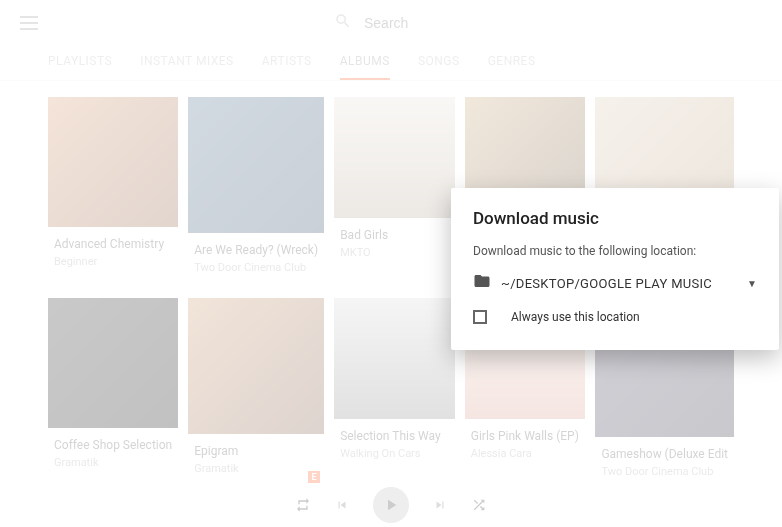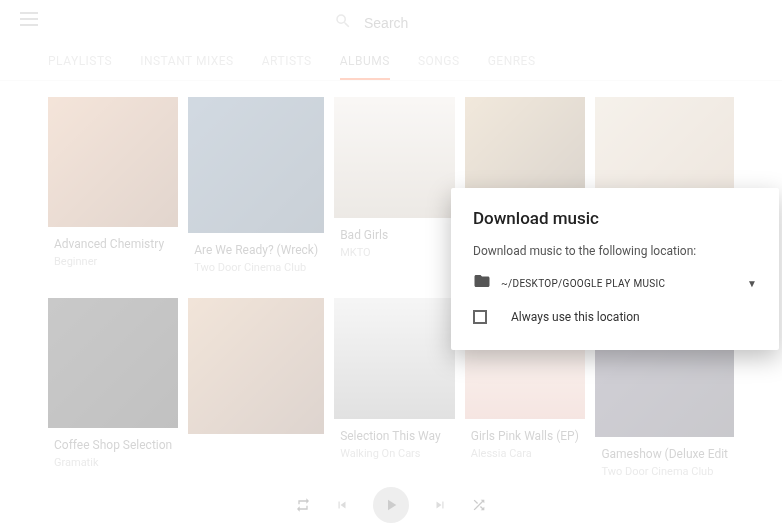--- a/index.html
+++ b/index.html
@@ -1,17 +1,17 @@
 <!DOCTYPE html>
 <html><head>
 <meta charset="utf-8">
 <style>
 * { box-sizing: border-box; margin: 0; padding: 0; }
 body { font-family: Roboto, Arial, sans-serif; background: #fff; width: 782px; height: 527px; overflow: hidden; position: relative; }
-.header { display: flex; align-items: flex-start; padding: 12px 20px; gap: 16px; }
+.header { display: flex; align-items: center; padding: 12px 20px; gap: 16px; }
 .hamburger { width: 18px; height: 14px; cursor: pointer; }
 .hamburger div { height: 2px; background: #999; margin-bottom: 4px; }
 .search-container { display: flex; align-items: center; margin-left: 280px; gap: 12px; color: #aaa; }
 .search-icon svg { width: 18px; height: 18px; }
 .search-input { border: none; outline: none; font-size: 14px; color: #777; background: transparent; width: 200px; }
 .tabs { display: flex; gap: 28px; padding: 8px 48px 0; border-bottom: 1px solid #eee; }
 .tab { font-size: 12px; letter-spacing: 0.5px; color: #bbb; padding-bottom: 10px; cursor: pointer; border-bottom: 2px solid transparent; }
 .tab.active { color: #999; border-bottom-color: #ff5722; }
 .grid { display: grid; grid-template-columns: repeat(5, 1fr); gap: 10px; padding: 16px 48px; }
 .card { background: #fff; }
@@ -19,21 +19,21 @@
 .card-info { padding: 10px 6px 14px; position: relative; }
 .card-title { font-size: 12px; color: #555; white-space: nowrap; overflow: hidden; text-overflow: ellipsis; margin-bottom: 4px; }
 .card-artist { font-size: 11px; color: #aaa; white-space: nowrap; overflow: hidden; text-overflow: ellipsis; }
 .explicit { position: absolute; right: 4px; bottom: 6px; background: #ff5722; color: #fff; font-size: 9px; font-weight: bold; width: 12px; height: 12px; display: flex; align-items: center; justify-content: center; }
 .overlay { position: absolute; inset: 0; background: rgba(255,255,255,0.75); }
 .dialog { position: absolute; top: 188px; left: 451px; width: 328px; background: #fff; box-shadow: 0 8px 24px rgba(0,0,0,0.25); border-radius: 2px; padding: 20px 22px 14px; z-index: 10; }
 .dialog-title { font-size: 17px; font-weight: 500; color: #222; margin-bottom: 16px; }
 .dialog-text { font-size: 12px; color: #555; margin-bottom: 14px; }
 .location-row { display: flex; align-items: center; gap: 10px; margin-bottom: 16px; cursor: pointer; }
 .folder-icon svg { width: 18px; height: 18px; }
-.location-path { font-size: 10px; letter-spacing: 0.3px; color: #333; flex: 1; }
+.location-path { font-size: 13px; letter-spacing: 0.3px; color: #333; flex: 1; }
 .dropdown-arrow { font-size: 10px; color: #555; }
 .checkbox-row { display: flex; align-items: center; gap: 24px; margin-bottom: 12px; cursor: pointer; }
 .checkbox { width: 14px; height: 14px; border: 2px solid #666; }
 .checkbox-label { font-size: 12px; color: #333; }
 .dialog-actions { display: flex; justify-content: flex-end; gap: 22px; }
 .dialog-btn { border: none; background: none; color: #ff5722; font-size: 12px; font-weight: 500; letter-spacing: 0.4px; cursor: pointer; padding: 6px 0; }
 .player { position: absolute; bottom: 0; left: 0; right: 0; height: 44px; display: flex; align-items: center; justify-content: center; gap: 24px; background: #fff; }
 .player-btn { color: #ccc; cursor: pointer; display: flex; align-items: center; }
 .play-circle { width: 36px; height: 36px; border-radius: 50%; background: #eee; display: flex; align-items: center; justify-content: center; }
 .cover1 { background: linear-gradient(135deg,#d4956b,#8b5a3c); }
@@ -114,20 +114,25 @@
     </div>
   <div class="card">
       <div class="cover cover6"></div>
       <div class="card-info">
         <div class="card-title">Coffee Shop Selection</div>
         <div class="card-artist">Gramatik</div>
       </div>
     </div>
   <div class="card">
       <div class="cover cover7"></div>
+      <div class="card-info">
+        <div class="card-title">Epigram</div>
+        <div class="card-artist">Gramatik</div>
+        <div class="explicit">E</div>
+      </div>
     </div>
   <div class="card">
       <div class="cover cover8"></div>
       <div class="card-info">
         <div class="card-title">Selection This Way</div>
         <div class="card-artist">Walking On Cars</div>
       </div>
     </div>
   <div class="card">
       <div class="cover cover9"></div>

